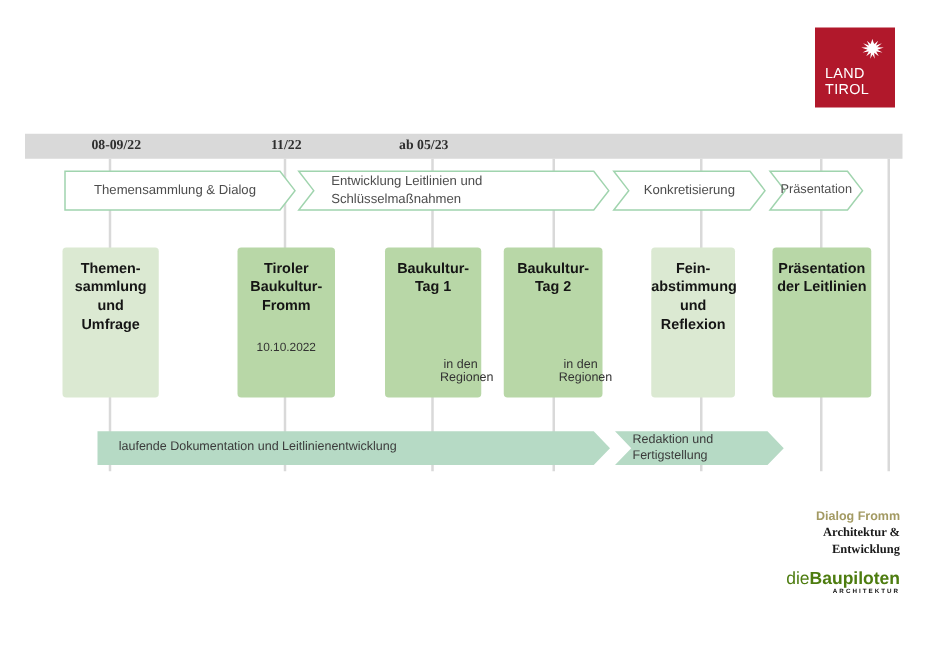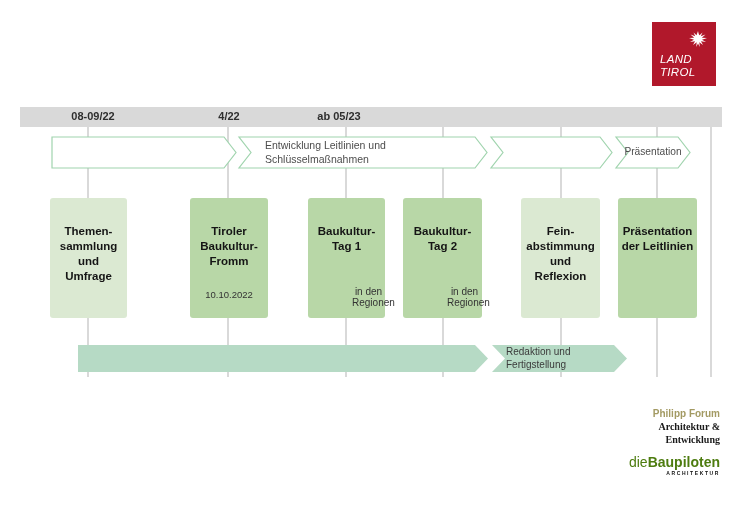--- a/index.html
+++ b/index.html
@@ -1,47 +1,47 @@
 <!DOCTYPE html>
 <html><head>
 <meta charset="utf-8">
 <style>
   html,body{margin:0;padding:0;background:#fff;}
   .canvas{position:relative;width:740px;height:523px;background:#ffffff;
           font-family:"Liberation Sans",sans-serif;overflow:hidden;}
 
   
-  .logo{position:absolute;left:652px;top:22px;width:64px;height:64px;background:#b1182b;font-style:italic;}
+  .logo{position:absolute;left:652px;top:22px;width:64px;height:64px;background:#b1182b;}
   .logo .eagle{position:absolute;top:6px;right:6px;width:24px;height:24px;fill:#ffffff;}
   .logo-text{position:absolute;left:8px;bottom:7px;color:#ffffff;font-size:11.5px;
              line-height:1.12;letter-spacing:.3px;font-weight:400;}
 
   
   .tl-bar{position:absolute;left:20px;top:107px;width:702px;height:20px;background:#d9d9d9;}
   .tl-date{position:absolute;top:110px;transform:translateX(-50%);font-size:11px;
-           font-weight:700;color:#2e2e2e;white-space:nowrap;}
+           font-weight:700;color:#2e2e2e;white-space:nowrap;font-family:Liberation Serif, serif;}
 
   
   .grid{position:absolute;top:127px;height:250px;width:2px;background:#d9d9d9;z-index:1;}
 
   
   .shapes{position:absolute;left:0;top:0;z-index:2;}
   .phase-shape{fill:#ffffff;stroke:#a0d4ae;stroke-width:1.2;}
   .prog-shape{fill:#b6dac5;}
 
   
   .phase-label{position:absolute;top:137px;height:31px;display:flex;align-items:center;
                font-size:10.5px;color:#4d4d4d;z-index:4;white-space:pre-line;line-height:1.25;}
   .center{justify-content:center;text-align:center;}
 
   
   .event{position:absolute;top:198px;height:120px;border-radius:3px;z-index:3;}
   .event.light{background:#dbe9d2;}
   .event.medium{background:#b8d7a7;}
-  .event-title{padding-top:26px;text-align:center;font-size:11.5px;font-weight:700;
+  .event-title{padding-top:10px;text-align:center;font-size:11.5px;font-weight:700;
                color:#151515;line-height:1.3;white-space:pre-line;}
   .event-date{margin-top:20px;text-align:center;font-size:9.5px;color:#333333;}
   .event-note{position:absolute;bottom:10px;left:0;right:0;text-align:center;
               font-size:10px;color:#333333;padding-left:44px;}
 
   
   .prog-label{position:absolute;top:345px;height:27px;display:flex;align-items:center;
               font-size:10px;color:#3b3b3b;z-index:4;white-space:pre-line;line-height:1.25;}
 
   
@@ -63,42 +63,44 @@
       <path d="M12 3 C12.4 5 12.8 6.2 13.5 7.2 L16.5 4.5 L14.8 8.3 L19.5 6.5 L15.8 9.8 L21 10 L16 11.8 L20 14 L15 13.2 L17 17 L13.3 14.2 L13.8 19 L12 15.5 L10.2 19 L10.7 14.2 L7 17 L9 13.2 L4 14 L8 11.8 L3 10 L8.2 9.8 L4.5 6.5 L9.2 8.3 L7.5 4.5 L10.5 7.2 Z"></path>
     </svg>
     <div class="logo-text">
       <div>LAND</div>
       <div>TIROL</div>
     </div>
   </div>
 
   <div class="tl-bar"></div>
   <div class="tl-date" style="left:93px">08-09/22</div>
-  <div class="tl-date" style="left:229px">4/22</div>
+  <div class="tl-date" style="left:229px">11/22</div>
   <div class="tl-date" style="left:339px">ab 05/23</div>
 
   <div class="grid" style="left:87px"></div>
   <div class="grid" style="left:227px"></div>
   <div class="grid" style="left:345px"></div>
   <div class="grid" style="left:442px"></div>
   <div class="grid" style="left:560px"></div>
   <div class="grid" style="left:656px"></div>
   <div class="grid" style="left:710px"></div>
 
   <svg class="shapes" width="740" height="523">
     <polygon class="phase-shape" points="52,137 224,137 236,152.5 224,168 52,168"></polygon>
     <polygon class="phase-shape" points="239,137 475,137 487,152.5 475,168 239,168 251,152.5"></polygon>
     <polygon class="phase-shape" points="491,137 600,137 612,152.5 600,168 491,168 503,152.5"></polygon>
     <polygon class="phase-shape" points="616,137 678,137 690,152.5 678,168 616,168 628,152.5"></polygon>
     <polygon class="prog-shape" points="78,345 475,345 488,358.5 475,372 78,372"></polygon>
     <polygon class="prog-shape" points="492,345 614,345 627,358.5 614,372 492,372 505,358.5"></polygon>
   </svg>
 
+  <div class="phase-label center" style="left:56px;width:168px">Themensammlung &amp; Dialog</div>
   <div class="phase-label" style="left:265px">Entwicklung Leitlinien und
 Schlüsselmaßnahmen</div>
+  <div class="phase-label center" style="left:503px;width:97px">Konkretisierung</div>
   <div class="phase-label center" style="left:620px;width:66px;font-size:10.2px">Präsentation</div>
 
   <div class="event light" style="left:50px;width:77px">
     <div class="event-title">Themen-
 sammlung
 und
 Umfrage</div>
   </div>
   <div class="event medium" style="left:190px;width:78px">
     <div class="event-title">Tiroler
@@ -109,35 +111,36 @@
   <div class="event medium" style="left:308px;width:77px">
     <div class="event-title">Baukultur-
 Tag 1</div>
     <div class="event-note">in den Regionen</div>
   </div>
   <div class="event medium" style="left:403px;width:79px">
     <div class="event-title">Baukultur-
 Tag 2</div>
     <div class="event-note">in den Regionen</div>
   </div>
-  <div class="event light" style="left:521px;width:79px">
+  <div class="event light" style="left:521px;width:67px">
     <div class="event-title">Fein-
 abstimmung
 und
 Reflexion</div>
   </div>
   <div class="event medium" style="left:618px;width:79px">
     <div class="event-title">Präsentation
 der Leitlinien</div>
   </div>
 
+  <div class="prog-label" style="left:95px">laufende Dokumentation und Leitlinienentwicklung</div>
   <div class="prog-label" style="left:506px">Redaktion und
 Fertigstellung</div>
 
   <div class="credits">
-    <div class="credit-name">Philipp Forum</div>
+    <div class="credit-name">Dialog Fromm</div>
     <div class="credit-line">Architektur &amp;</div>
     <div class="credit-line">Entwicklung</div>
     <div class="studio"><span class="pre">die</span><span class="name">Baupiloten</span></div>
     <div class="studio-sub">ARCHITEKTUR</div>
   </div>
 
 </div>
 
 </body></html>

